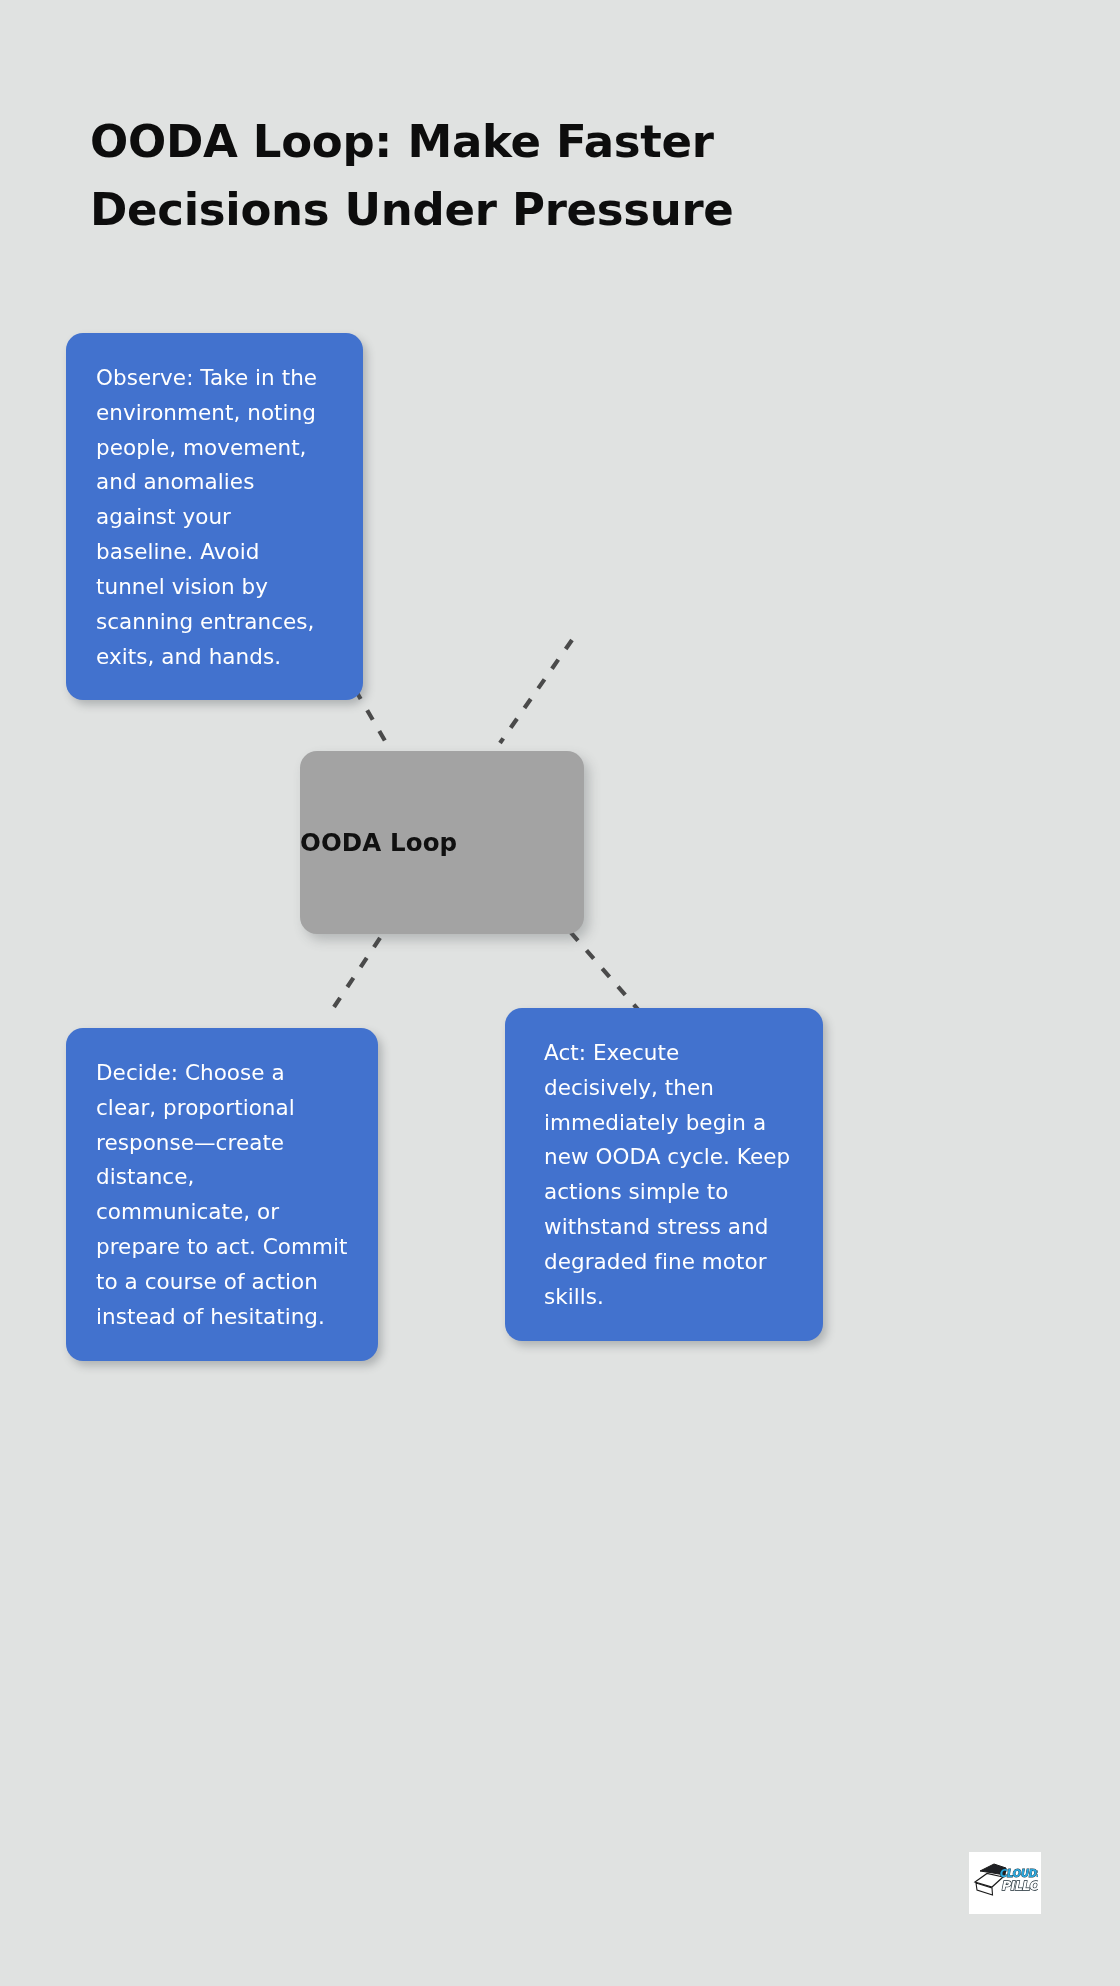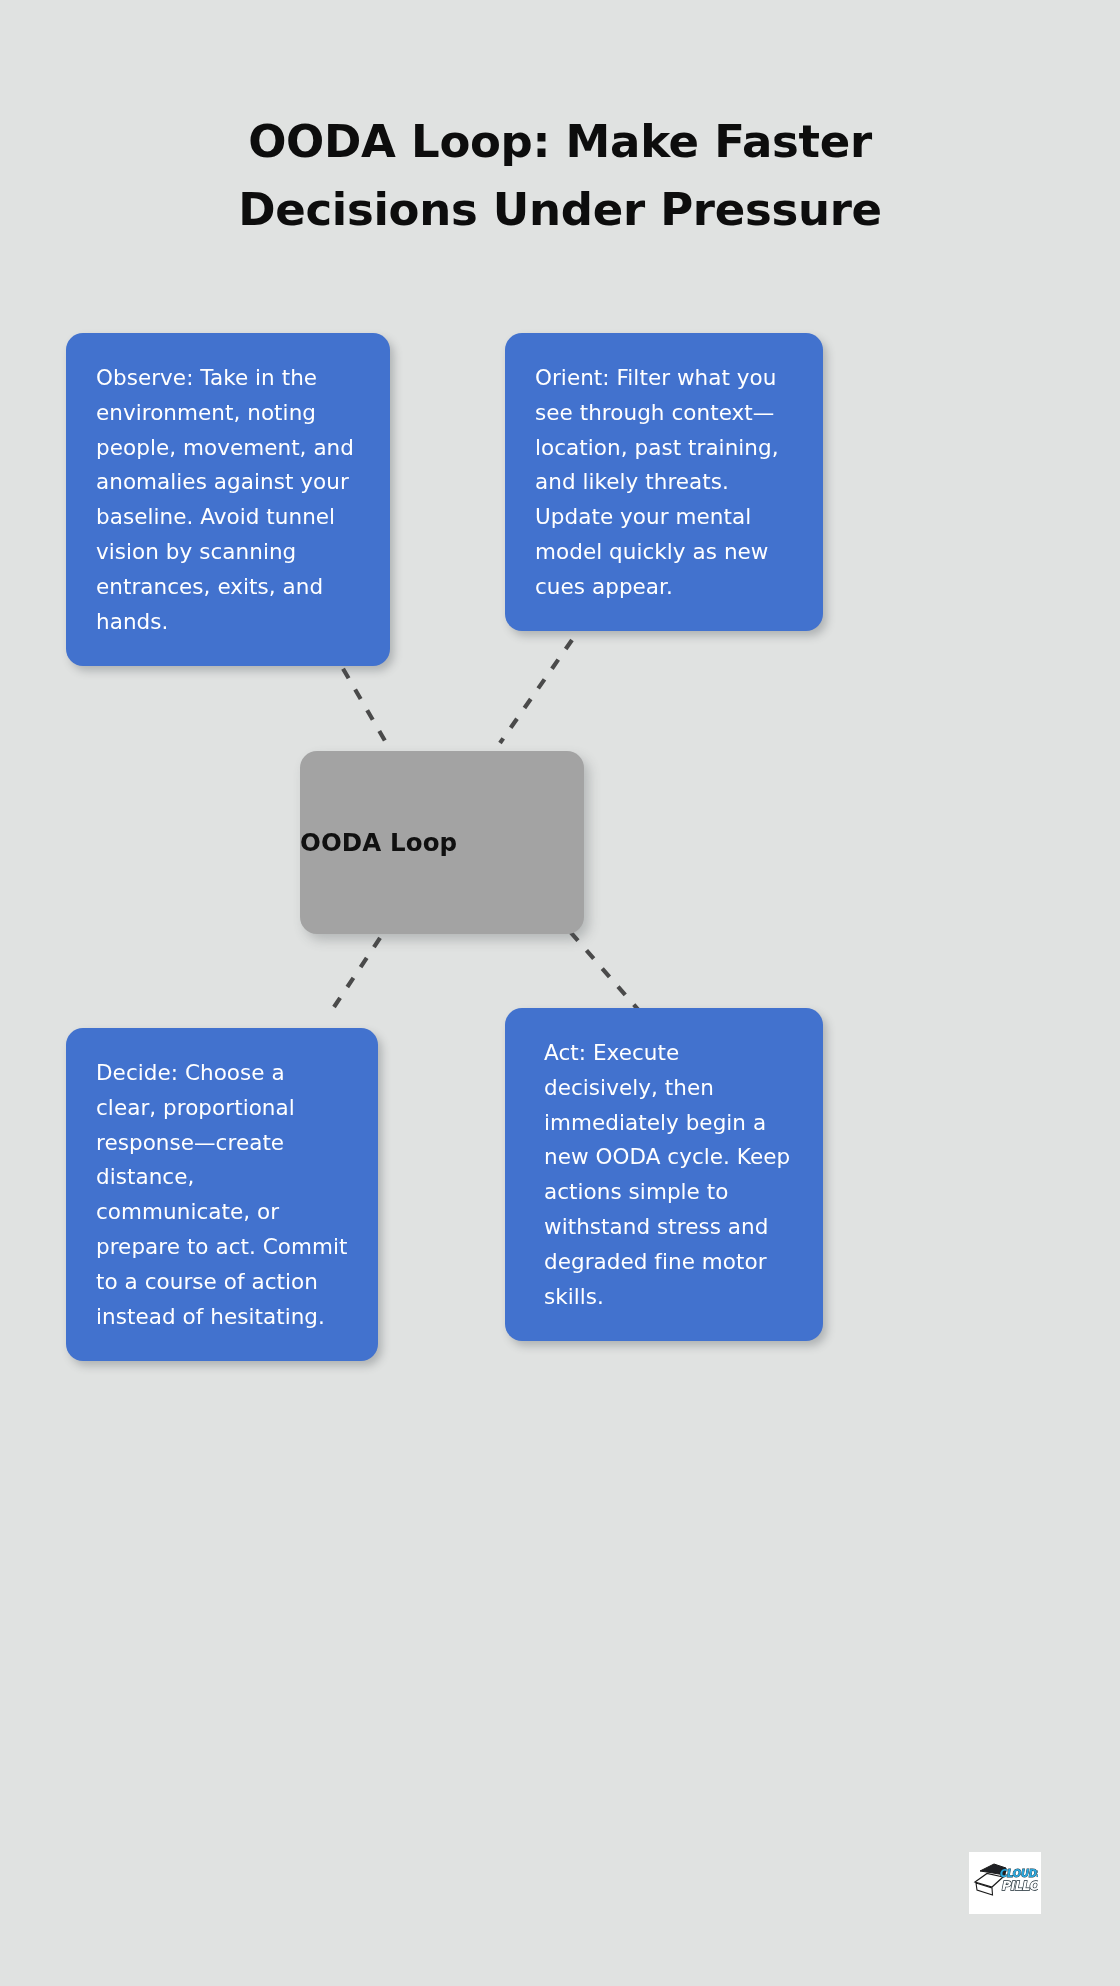--- a/index.html
+++ b/index.html
@@ -8,21 +8,20 @@
     background:#e0e2e1;
     font-family:"DejaVu Sans", sans-serif;
     overflow:hidden;
   }
   #stage { position:relative; width:1120px; height:1986px; }
 
   
   .title {
     position:absolute;
     left:90px; top:108px; width:940px;
-    text-align:center;
     font-family:"DejaVu Sans", sans-serif;
     font-weight:bold;
     font-size:45px;
     line-height:1.52;
     color:#0d0d0d;
     letter-spacing:-0.3px;
   }
   .title .tline { display:block; }
 
   
@@ -55,21 +54,21 @@
     margin-top:16px;
   }
   .node.center .ctxt {
     color:#101010;
     font-weight:bold;
     font-size:24.5px;
     letter-spacing:0.1px;
   }
 
   
-  #node-observe { left:66px;  top:333px;  width:324px; }
+  #node-observe { left:66px;  top:333px;  width:297px; }
   #node-orient  { left:505px; top:333px;  width:318px; }
   #node-center  { left:300px; top:735px;  width:284px; height:183px; }
   #node-decide  { left:66px;  top:1028px; width:312px; }
   #node-act     { left:505px; top:1008px; width:318px;padding-left:39px; }
 
   
   #logo {
     position:absolute;
     left:969px; top:1852px;
     width:72px; height:62px;
@@ -95,23 +94,20 @@
       <line x1="572" y1="640" x2="500" y2="743"></line>
       <line x1="334" y1="1007" x2="392" y2="920"></line>
       <line x1="641" y1="1013" x2="560" y2="920"></line>
     </g>
   </svg>
 
   <div class="node branch" id="node-observe">
     <span class="txt">Observe: Take in the environment, noting people, movement, and anomalies against your baseline. Avoid tunnel vision by scanning entrances, exits, and hands.</span>
   </div>
 
-  <div class="node branch" id="node-orient">
-    <span class="txt">Orient: Filter what you see through context—location, past training, and likely threats. Update your mental model quickly as new cues appear.</span>
-  </div>
 
   <div class="node center" id="node-center">
     <span class="ctxt">OODA Loop</span>
   </div>
 
   <div class="node branch" id="node-decide">
     <span class="txt">Decide: Choose a clear, proportional response—create distance, communicate, or prepare to act. Commit to a course of action instead of hesitating.</span>
   </div>
 
   <div class="node branch" id="node-act">

